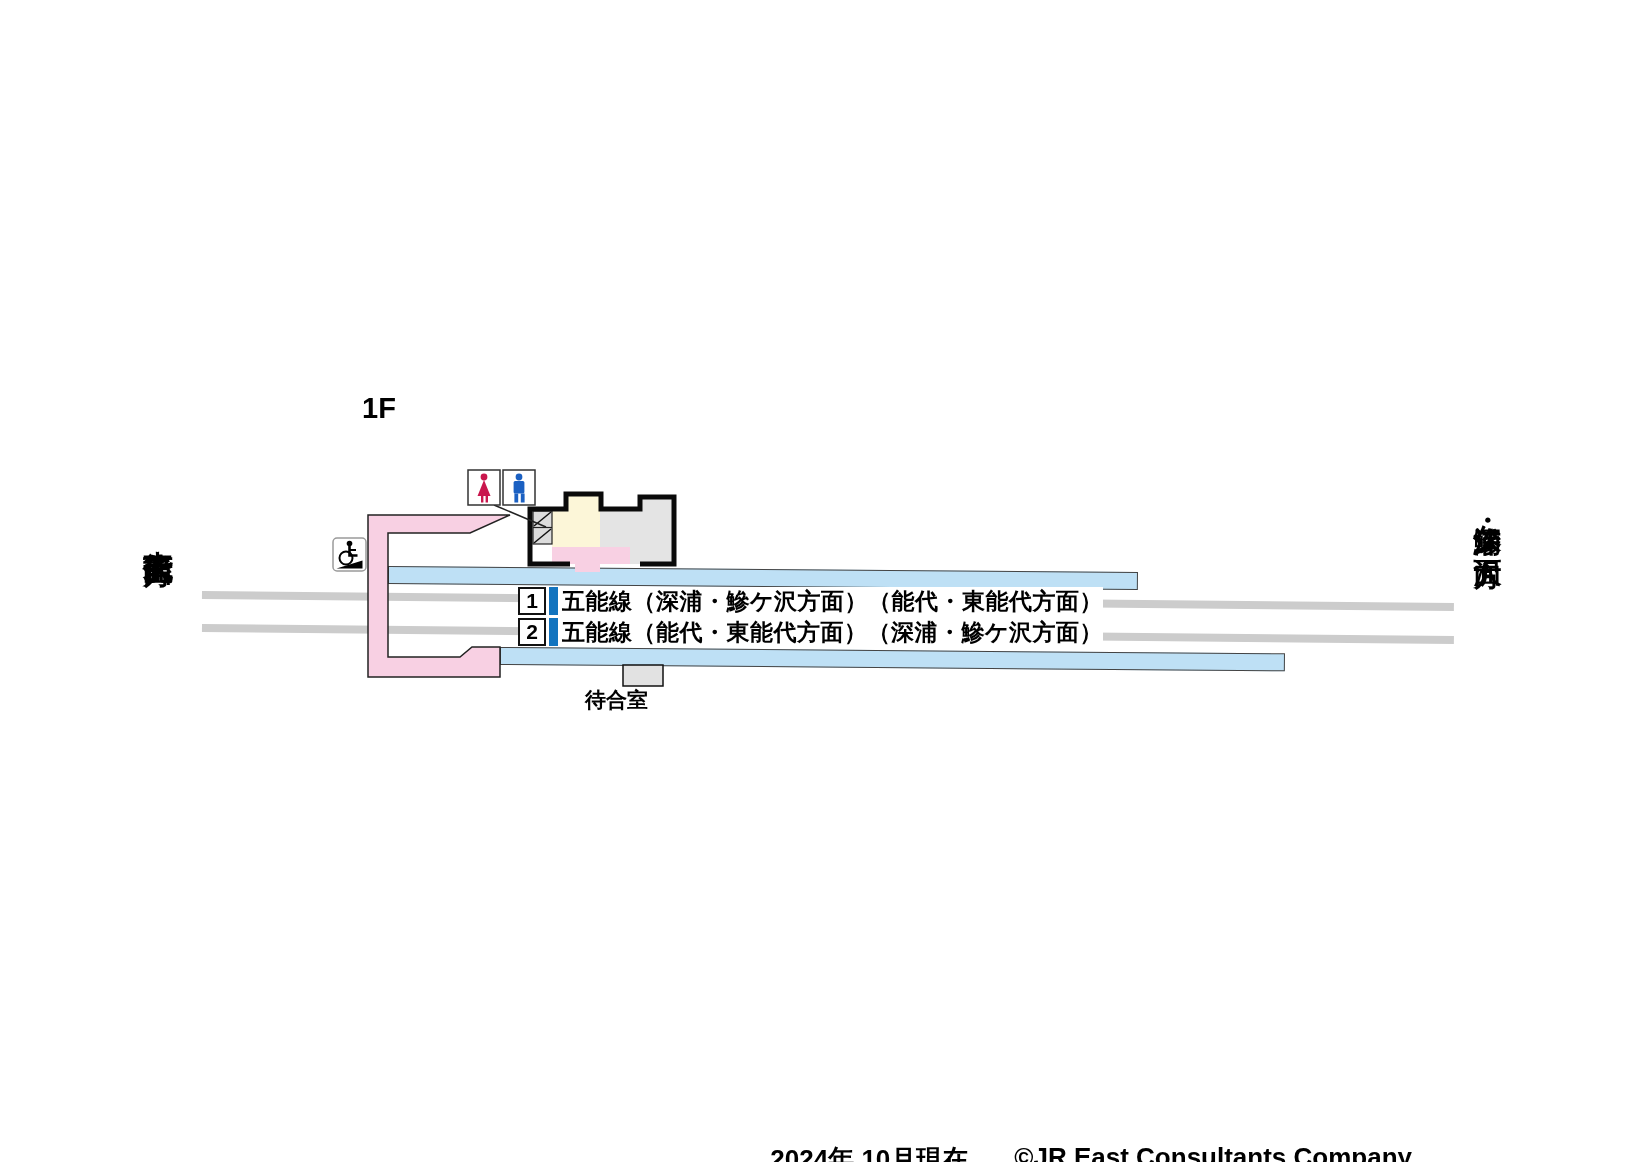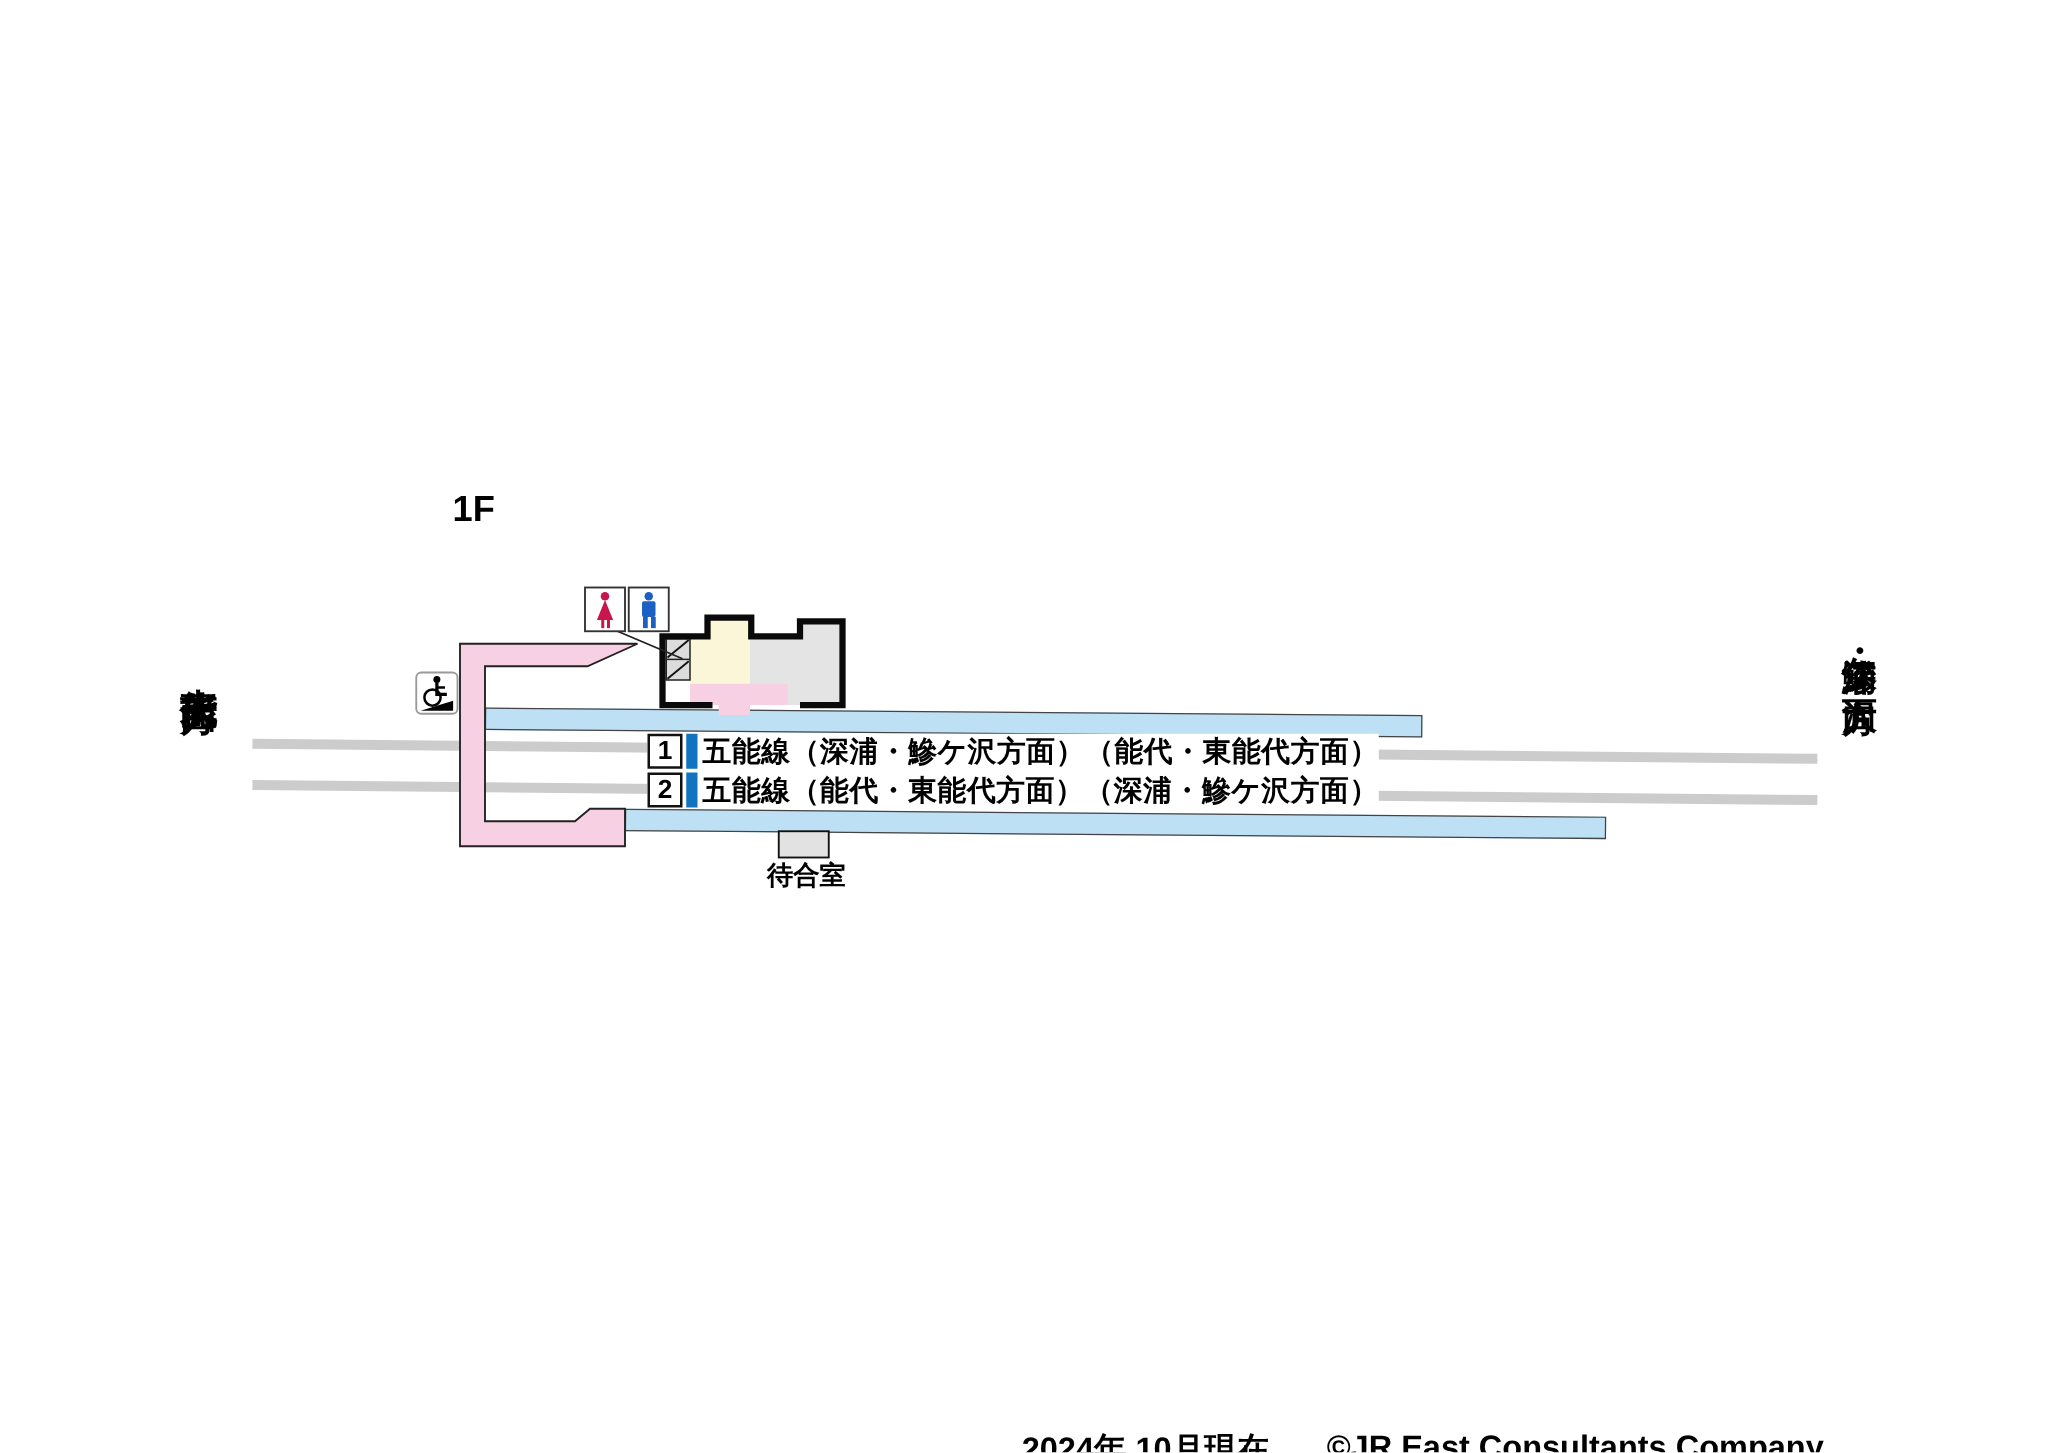--- a/index.html
+++ b/index.html
@@ -1,18 +1,18 @@
 <!DOCTYPE html>
 <html><head>
 <meta charset="utf-8">
 <style>
   html,body{margin:0;padding:0;background:#ffffff;}
   #stage{
     position:relative;width:1522px;height:1162px;background:#ffffff;overflow:hidden;
-    font-family:"Liberation Sans","DejaVu Sans",sans-serif;color:#000;padding-left:47px;
+    font-family:"Liberation Sans","DejaVu Sans",sans-serif;color:#000;
   }
   
   .track{position:absolute;height:8px;background:#cccccc;transform:rotate(0.55deg);transform-origin:left top;}
   
   .platform{position:absolute;height:18px;background:#bee0f5;border:1.5px solid #444;
     transform:rotate(0.46deg);transform-origin:left top;box-sizing:border-box;}
   
   .floor-label{position:absolute;left:362px;top:392px;font-size:29px;font-weight:bold;}
   
   .vtext{
@@ -29,21 +29,21 @@
     width:28px;height:28px;box-sizing:border-box;border:2.5px solid #111;background:#fff;
     display:flex;align-items:center;justify-content:center;
     font-size:21px;font-weight:bold;
   }
   .plabel-bar{width:9px;height:28px;background:#1274bf;margin-left:3px;}
   .plabel-text{
     margin-left:4px;font-size:23px;font-weight:bold;line-height:28px;white-space:nowrap;
     letter-spacing:0.5px;
   }
   
-  .waiting-label{position:absolute;left:585px;top:686px;width:120px;text-align:center;
+  .waiting-label{position:absolute;left:585px;top:686px;width:120px;
     font-size:21px;font-weight:600;}
   
   .footer{position:absolute;top:1142px;right:110px;display:flex;gap:46px;
     font-size:26px;font-weight:600;white-space:nowrap;}
   svg{position:absolute;left:0;top:0;}
 </style>
 </head>
 <body>
 
 <div id="stage">

